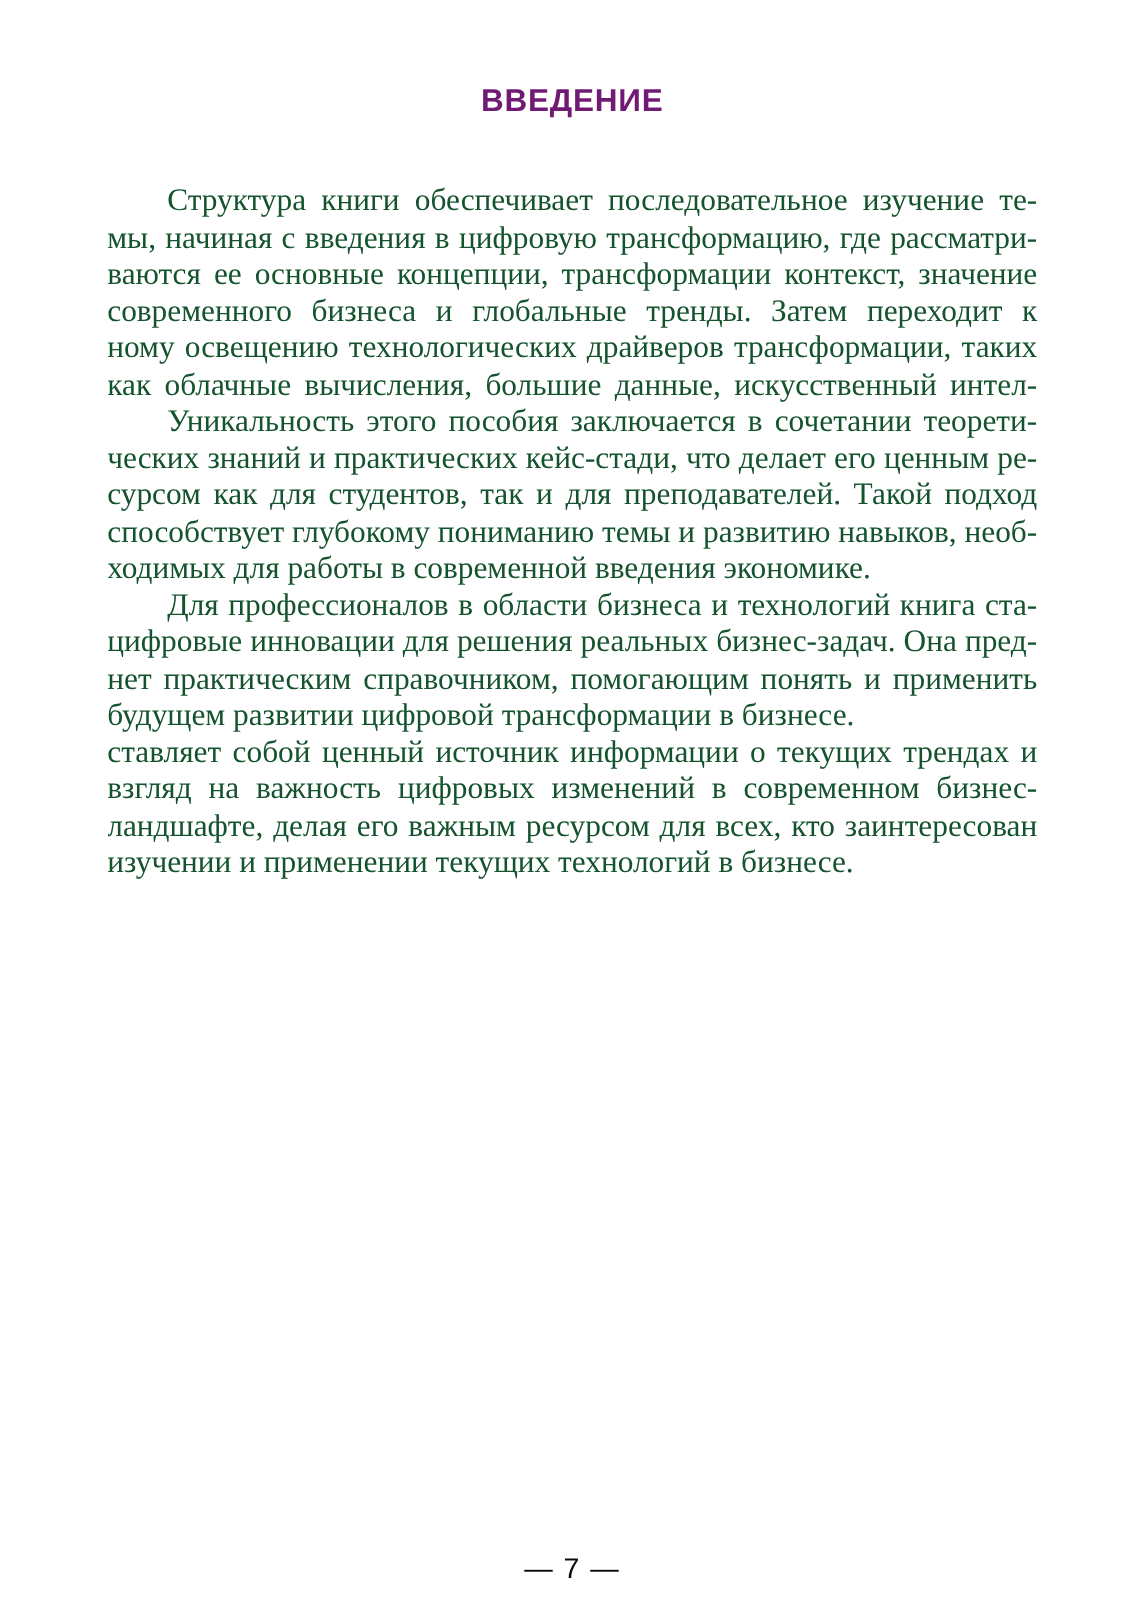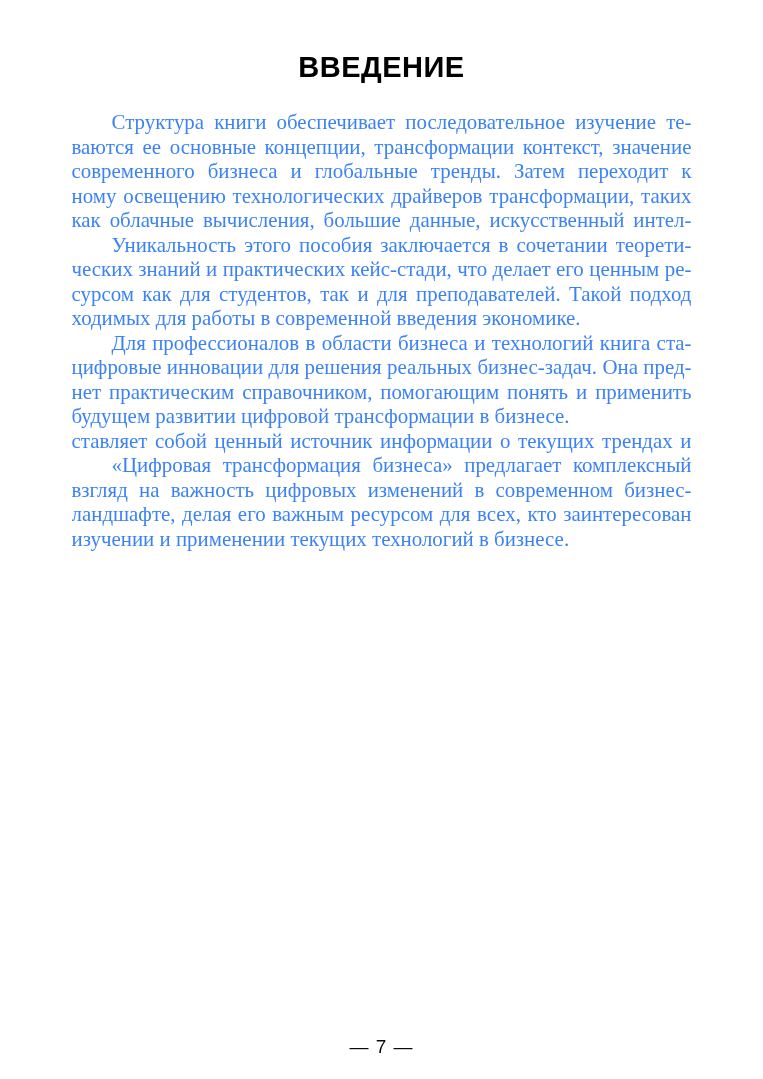--- a/index.html
+++ b/index.html
@@ -14,32 +14,32 @@
     background: #ffffff;
     overflow: hidden;
     color: #0a0a0a;
   }
   .title {
     margin: 0;
     padding-top: 51px;
     text-align: center;
     font-family: "Liberation Sans", "DejaVu Sans", sans-serif;
     font-weight: 700;
-    font-size: 29px;
+    font-size: 21px;
     line-height: 33px;
     letter-spacing: 0.5px;
-    color: #000000;
+    color: #701a75;
   }
   .body-text {
-    margin: 26px auto 0 auto;
+    margin: 37px auto 0 auto;
     width: 620px;
     font-family: "Liberation Serif", "DejaVu Serif", serif;
     font-size: 20.9px;
     line-height: 24.5px;
-    color: #3b82f6;
+    color: #14532d;
   }
   .paragraph {
     margin: 0;
   }
   .line {
     text-align: justify;
     text-align-last: justify;
     height: 24.5px;
     overflow: hidden;
   }
@@ -64,40 +64,41 @@
 </style>
 </head>
 <body>
 
 <div class="page">
   <h1 class="title">ВВЕДЕНИЕ</h1>
 
   <div class="body-text">
       <div class="paragraph">
         <div class="line first">Структура книги обеспечивает последовательное изучение те-</div>
+        <div class="line">мы, начиная с введения в цифровую трансформацию, где рассматри-</div>
         <div class="line">ваются ее основные концепции, трансформации контекст, значение для</div>
         <div class="line">современного бизнеса и глобальные тренды. Затем переходит к деталь-</div>
         <div class="line">ному освещению технологических драйверов трансформации, таких</div>
         <div class="line">как облачные вычисления, большие данные, искусственный интел-</div>
       </div>
       <div class="paragraph">
         <div class="line first">Уникальность этого пособия заключается в сочетании теорети-</div>
         <div class="line">ческих знаний и практических кейс-стади, что делает его ценным ре-</div>
         <div class="line">сурсом как для студентов, так и для преподавателей. Такой подход</div>
+        <div class="line">способствует глубокому пониманию темы и развитию навыков, необ-</div>
         <div class="line last">ходимых для работы в современной введения экономике.</div>
       </div>
       <div class="paragraph">
         <div class="line first">Для профессионалов в области бизнеса и технологий книга ста-</div>
         <div class="line">цифровые инновации для решения реальных бизнес-задач. Она пред-</div>
         <div class="line">нет практическим справочником, помогающим понять и применить</div>
         <div class="line last">будущем развитии цифровой трансформации в бизнесе.</div>
         <div class="line">ставляет собой ценный источник информации о текущих трендах и</div>
       </div>
       <div class="paragraph">
-        <div class="line first">«Цифровая трансформация бизнеса» предлагает комплексный</div>
         <div class="line">взгляд на важность цифровых изменений в современном бизнес-</div>
         <div class="line">ландшафте, делая его важным ресурсом для всех, кто заинтересован в</div>
         <div class="line last">изучении и применении текущих технологий в бизнесе.</div>
       </div>
     </div>
 
   <div class="footer">
     <span>— 7 —</span>
   </div>
 </div>

